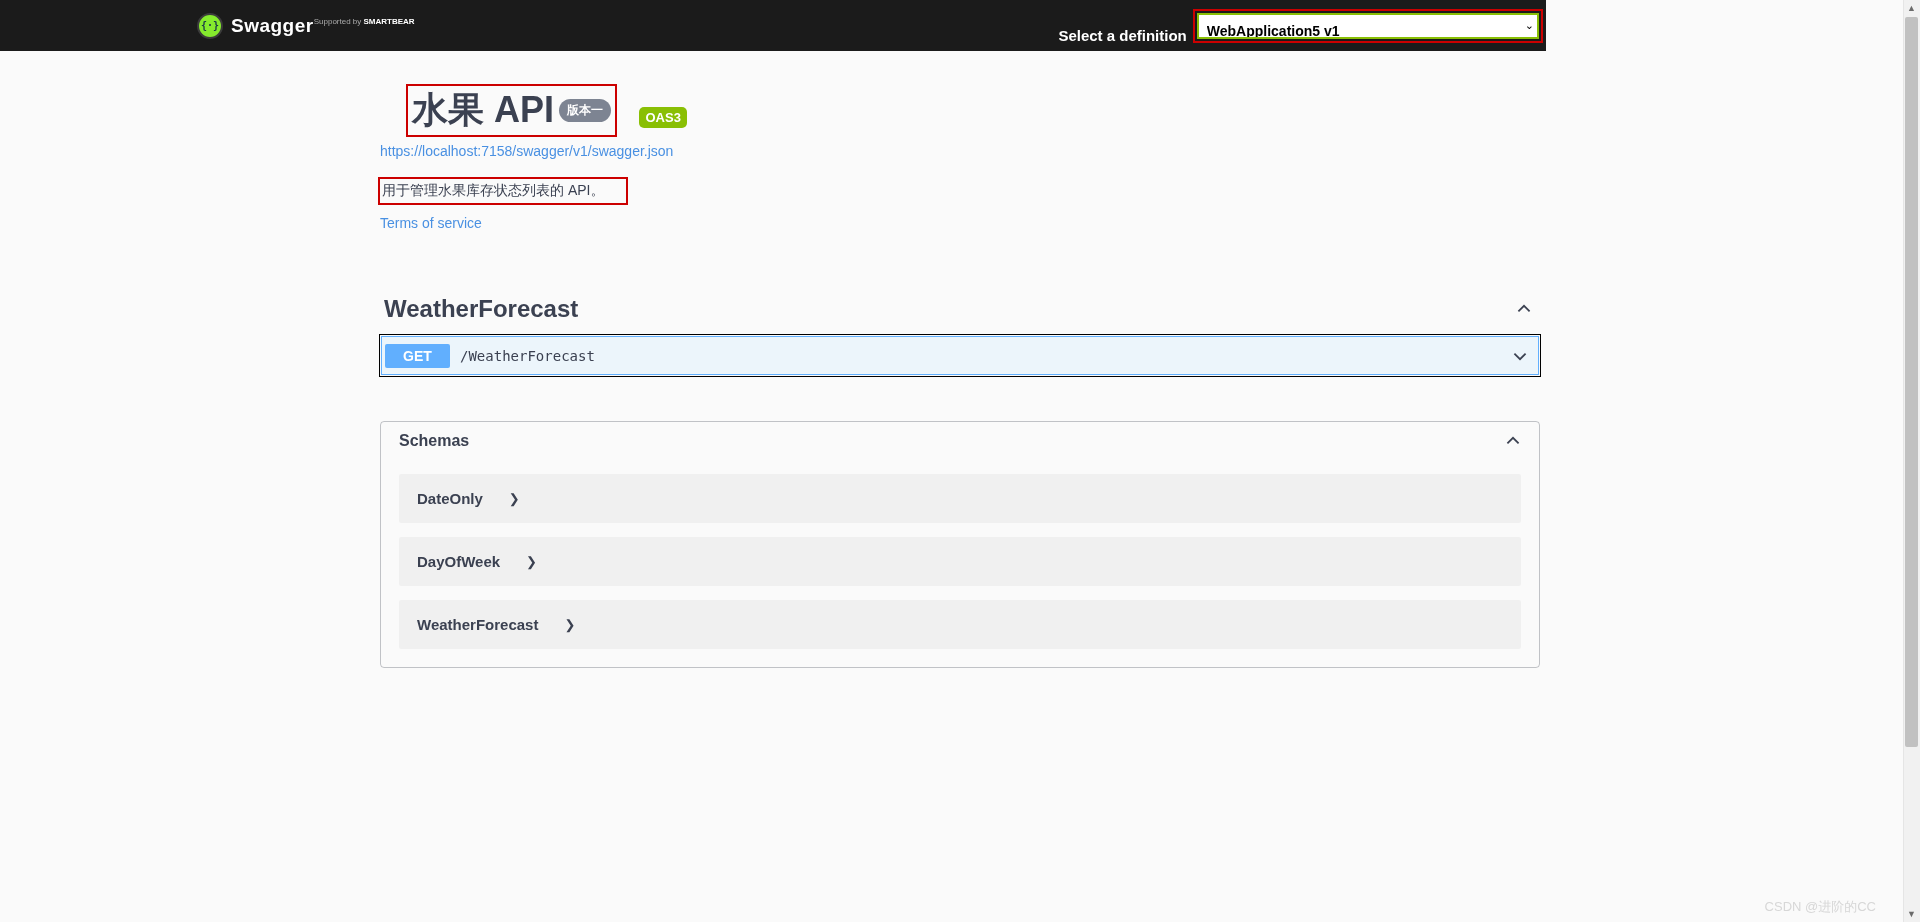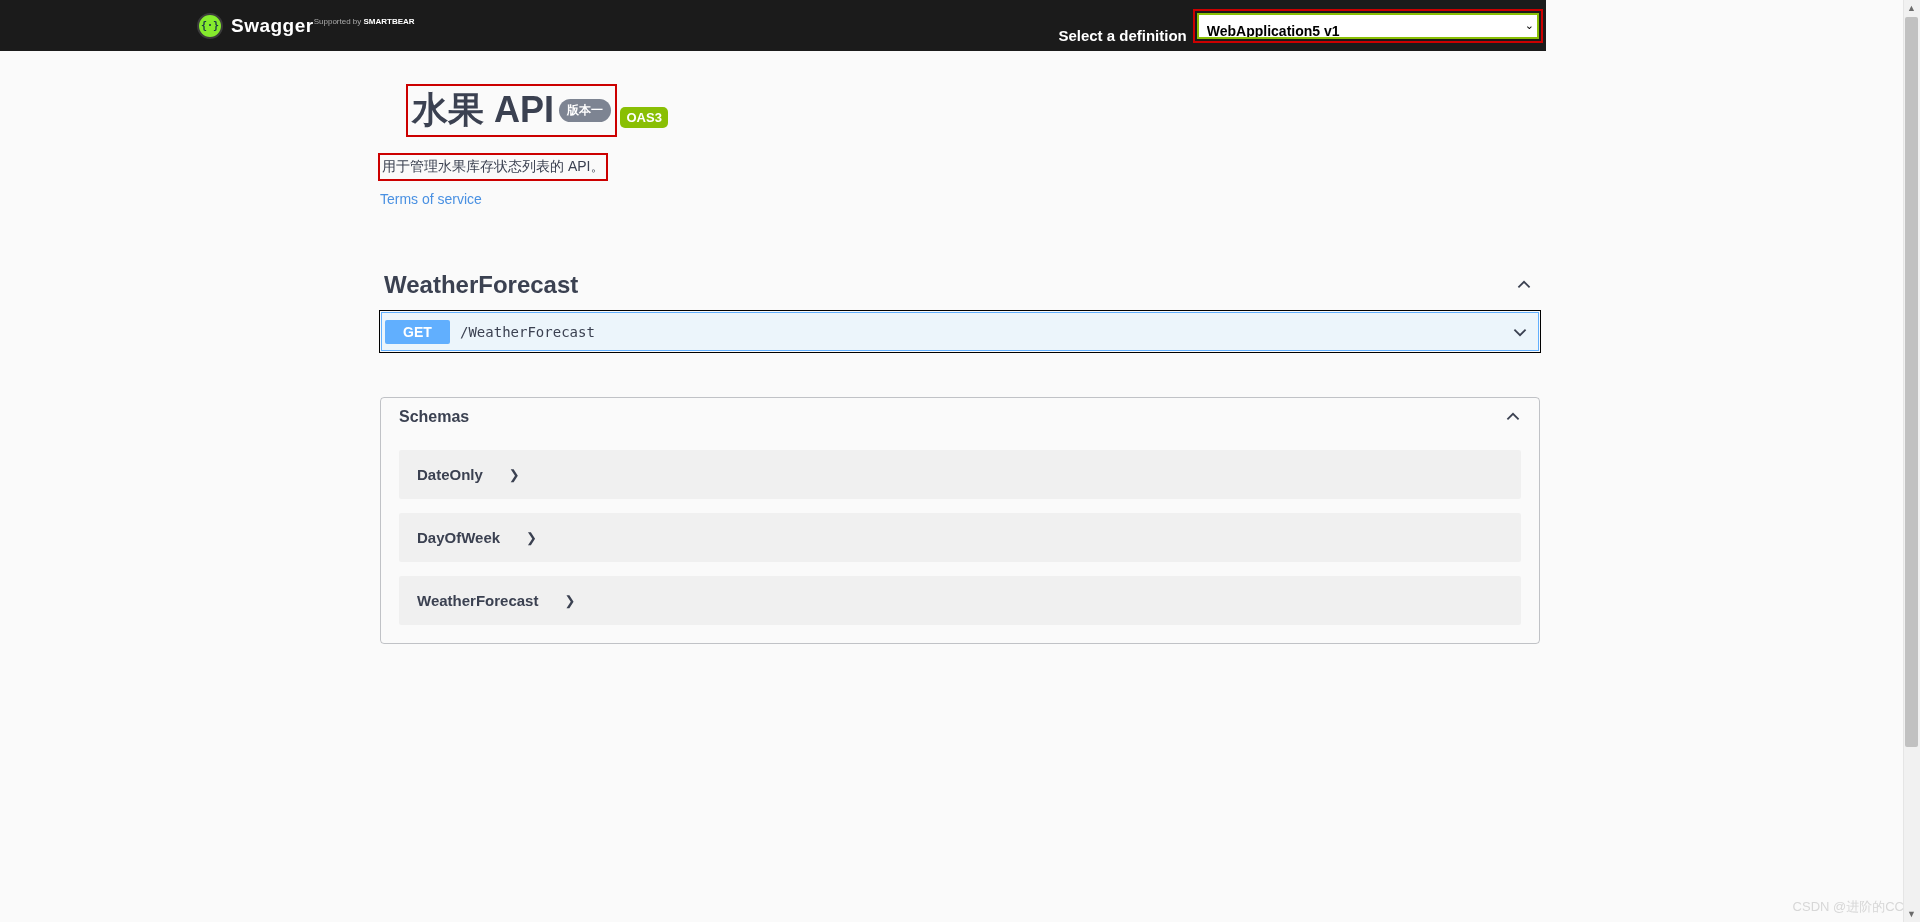--- a/index.html
+++ b/index.html
@@ -20,23 +20,23 @@
   .caret-down { pointer-events: none; margin-left: -24px; font-size: 11px; }
 
   
   .main { width: 1160px; margin: 0 auto; padding-top: 35px; }
 
   
   .info { margin-bottom: 60px; }
   .title-row { display: inline-flex; align-items: center; gap: 5px; outline: 2px solid #c00; padding: 0 4px; margin-left: 28px; }
   .api-title { font-size: 36px; font-weight: 700; color: #3b4151; }
   .ver-badge { background: #7d8492; color: #fff; font-size: 12px; font-weight: 700; padding: 3px 8px; border-radius: 12px; }
-  .oas-badge { background: #89bf04; color: #fff; font-size: 13px; font-weight: 700; padding: 3px 6px; border-radius: 5px; margin-left: 1px; display: inline-flex; align-items: center; }
+  .oas-badge { background: #89bf04; color: #fff; font-size: 13px; font-weight: 700; padding: 3px 6px; border-radius: 5px; margin-left: 20px; display: inline-flex; align-items: center; }
   .spec-url { display: block; color: #4990e2; font-size: 14px; margin-top: 8px; text-decoration: none; }
-  .desc { display: inline-block; margin-top: 20px; font-size: 14px; color: #3b4151; outline: 2px solid #c00; padding: 3px 2px 3px 2px; }
+  .desc { display: inline-block; margin-top: 20px; font-size: 14px; color: #3b4151; outline: 2px solid #c00; padding: 3px 22px 3px 2px; }
   .tos { display: block; color: #4990e2; font-size: 14px; margin-top: 12px; text-decoration: none; }
 
   
   .tag-head { display: flex; align-items: center; justify-content: space-between; cursor: pointer; padding: 4px 8px 4px 0; }
   .tag-name { font-size: 24px; font-weight: 700; color: #3b4151; margin-left: 4px; }
   .chev { width: 16px; height: 16px; display: inline-block; }
 
   .op { margin-top: 8px; outline: 1px solid #000; padding: 1px; }
   .op-inner { background: #ecf5fb; border: 1px solid #61affe; display: flex; align-items: center; height: 39px; }
   .op-method { background: #61affe; color: #fff; font-size: 14px; font-weight: 700; width: 65px; text-align: center; padding: 4px 0; margin: 2px 0 2px 3px; border-radius: 2px; }
@@ -51,21 +51,21 @@
   .schema-item { background: #f0f0f0; padding: 16px 18px; margin-top: 14px; display: flex; align-items: center; gap: 26px; cursor: pointer; border-radius: 2px; }
   .schema-name { font-size: 15px; font-weight: 700; color: #3b4151; }
   .schema-chev { font-size: 13px; color: #3b4151; }
 
   
   .sb-track { position: absolute; right: 0; top: 0; width: 17px; height: 922px; background: #f1f1f1; border-left: 1px solid #e5e5e5; }
   .sb-up, .sb-dn { position: absolute; right: 1px; width: 15px; height: 16px; display: flex; align-items: center; justify-content: center; color: #6b6b6b; font-size: 9px; }
   .sb-up { top: 0; } .sb-dn { bottom: 0; }
   .sb-thumb { position: absolute; right: 2px; top: 17px; width: 13px; height: 730px; background: #c1c1c1; border-radius: 2px; }
 
-  .watermark { position: absolute; right: 16px; bottom: 6px; font-size: 13px; color: #d7d7d7; }
+  .watermark { position: absolute; right: 44px; bottom: 6px; font-size: 13px; color: #d7d7d7; }
 </style>
 </head>
 <body>
 
 <div class="topbar">
   <div class="brand">
     <div class="brand-logo">{·}</div>
     <div class="brand-text">
       <span class="brand-name">Swagger</span>
       <span class="brand-sub">
@@ -83,20 +83,21 @@
 </div>
 
 <div class="main">
 
   <div class="info">
     <span class="title-row">
       <span class="api-title">水果 API</span>
       <span class="ver-badge">版本一</span>
     </span>
     <span class="oas-badge">OAS3</span>
+    <a class="spec-url">https://localhost:7158/swagger/v1/swagger.json</a>
     <div><span class="desc">用于管理水果库存状态列表的 API。</span></div>
     <a class="tos">Terms of service</a>
   </div>
 
   <div>
     <div class="tag-head">
       <span class="tag-name">WeatherForecast</span>
       <svg class="chev" viewBox="0 0 20 20">
           <path d="M3 13l7-7 7 7" fill="none" stroke="#3b4151" stroke-width="2.2"></path>
         </svg>

